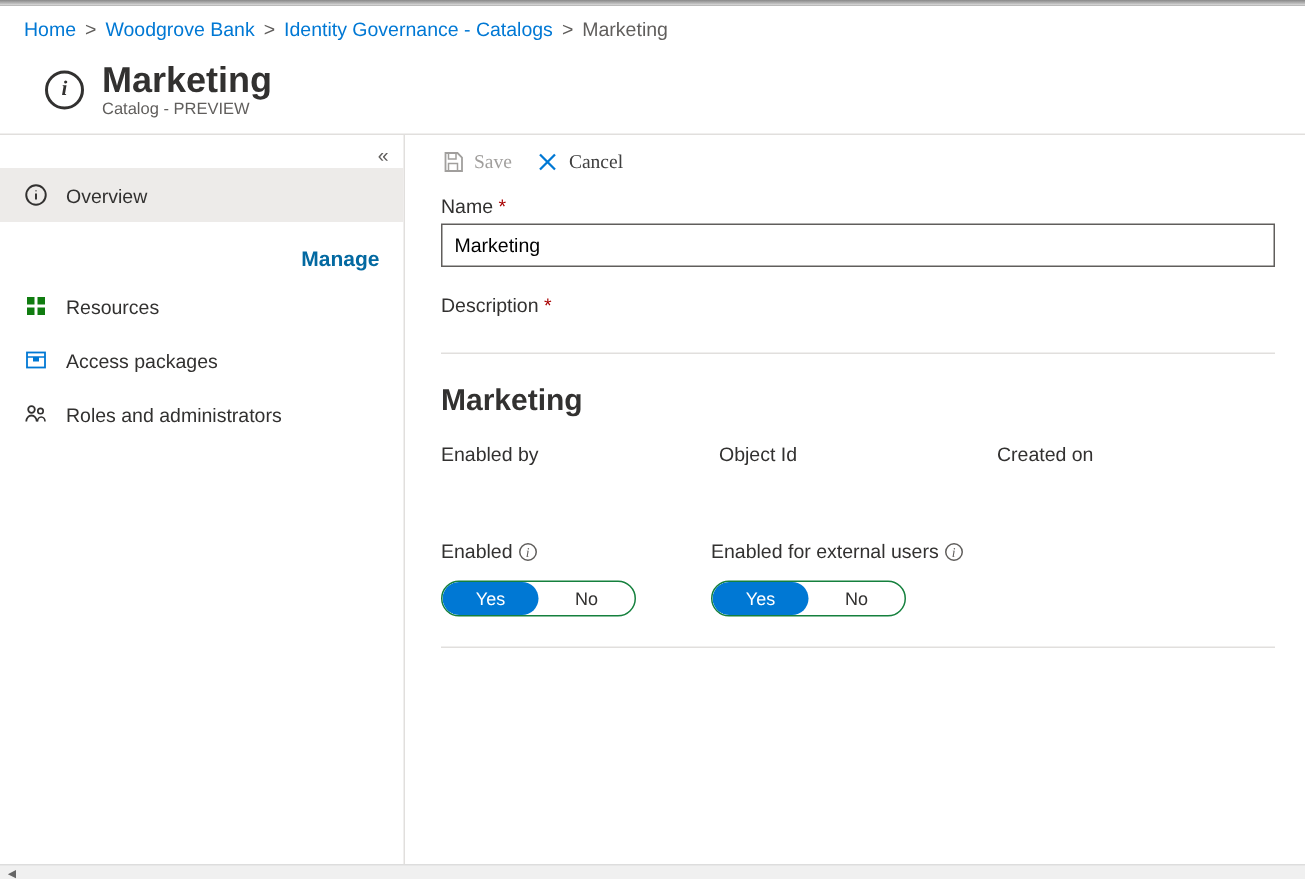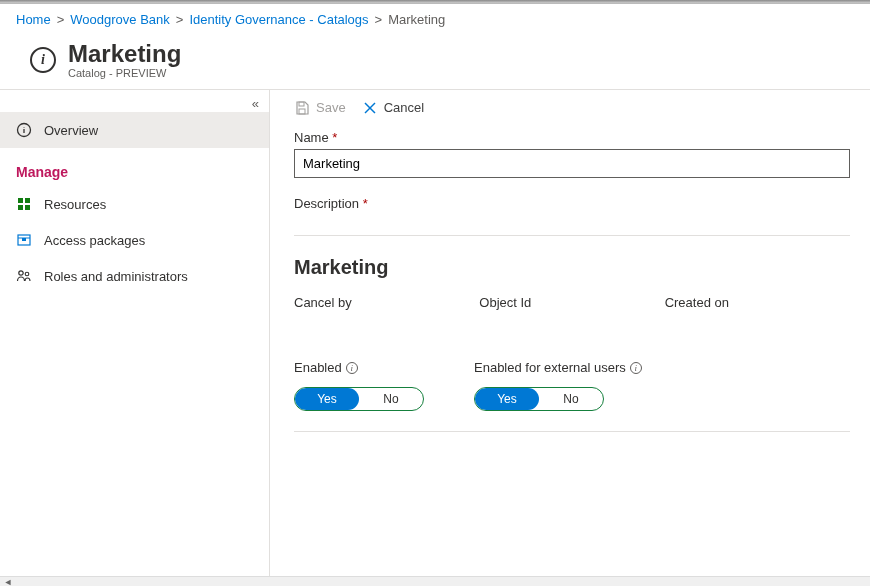--- a/index.html
+++ b/index.html
@@ -12,24 +12,24 @@
     .header { display: flex; align-items: center; gap: 12px; padding: 6px 16px 10px 30px; border-bottom: 1px solid #e1dfdd; }
     .header-icon { width: 26px; height: 26px; border: 2px solid #323130; border-radius: 50%; display: flex; align-items: center; justify-content: center; font-weight: bold; font-size: 14px; font-family: Georgia, serif; font-style: italic; }
     .header-title { font-size: 24px; font-weight: 600; line-height: 1.1; }
     .header-subtitle { font-size: 11px; color: #605e5c; }
     .body { display: flex; height: calc(586px - 4px - 34px - 52px - 10px); }
     .sidebar { width: 270px; border-right: 1px solid #e1dfdd; position: relative; padding-top: 4px; }
     .collapse { position: absolute; top: 6px; right: 10px; color: #605e5c; cursor: pointer; font-size: 13px; }
     .nav-item { display: flex; align-items: center; gap: 12px; padding: 10px 16px; cursor: pointer; font-size: 13px; color: #323130; }
     .nav-item.selected { background: #edebe9; }
     .nav-item .icon { width: 16px; height: 16px; display: inline-flex; align-items: center; justify-content: center; }
-    .nav-section { padding: 16px 16px 6px 16px; font-size: 14px; font-weight: 600; color: #be185d; }
+    .nav-section { padding: 16px 16px 6px 16px; font-size: 14px; font-weight: 600; color: #0369a1; text-align: right; }
     .main { flex: 1; overflow-y: auto; padding: 0; }
     .toolbar { display: flex; align-items: center; gap: 16px; padding: 10px 24px; }
-    .tool-btn { display: flex; align-items: flex-start; gap: 6px; cursor: pointer; font-size: 13px; }
+    .tool-btn { display: flex; align-items: flex-start; gap: 6px; cursor: pointer; font-size: 13px; font-family: Liberation Serif, serif; }
     .tool-btn.disabled { color: #a19f9d; cursor: default; }
     .tool-btn .ticon { width: 16px; height: 16px; display: inline-flex; align-items: center; justify-content: center; }
     .tool-btn.cancel { color: #404040; }
     .form { padding: 4px 24px 20px 24px; }
     .field { margin-bottom: 18px; }
     .label { font-size: 13px; color: #323130; margin-bottom: 4px; display: block; }
     .req { color: #a80000; }
     .input { width: 556px; padding: 6px 8px; border: 1px solid #605e5c; font-size: 13px; font-family: inherit; }
     textarea.input { height: 82px; resize: none; }
     .divider { border-top: 1px solid #e1dfdd; margin: 24px 0 20px 0; width: 556px; }
@@ -153,21 +153,21 @@
       </div>
       <div class="field">
         <label class="label"><span>Description</span> <span class="req">*</span></label>
       </div>
 
       <div class="divider"></div>
 
       <div class="props-title">Marketing</div>
       <div class="props-row">
         <div class="prop">
-            <div class="prop-label">Cancel by</div>
+            <div class="prop-label">Enabled by</div>
           </div>
         <div class="prop">
             <div class="prop-label">Object Id</div>
           </div>
         <div class="prop">
             <div class="prop-label">Created on</div>
           </div>
       </div>
 
       <div class="toggles-row">

